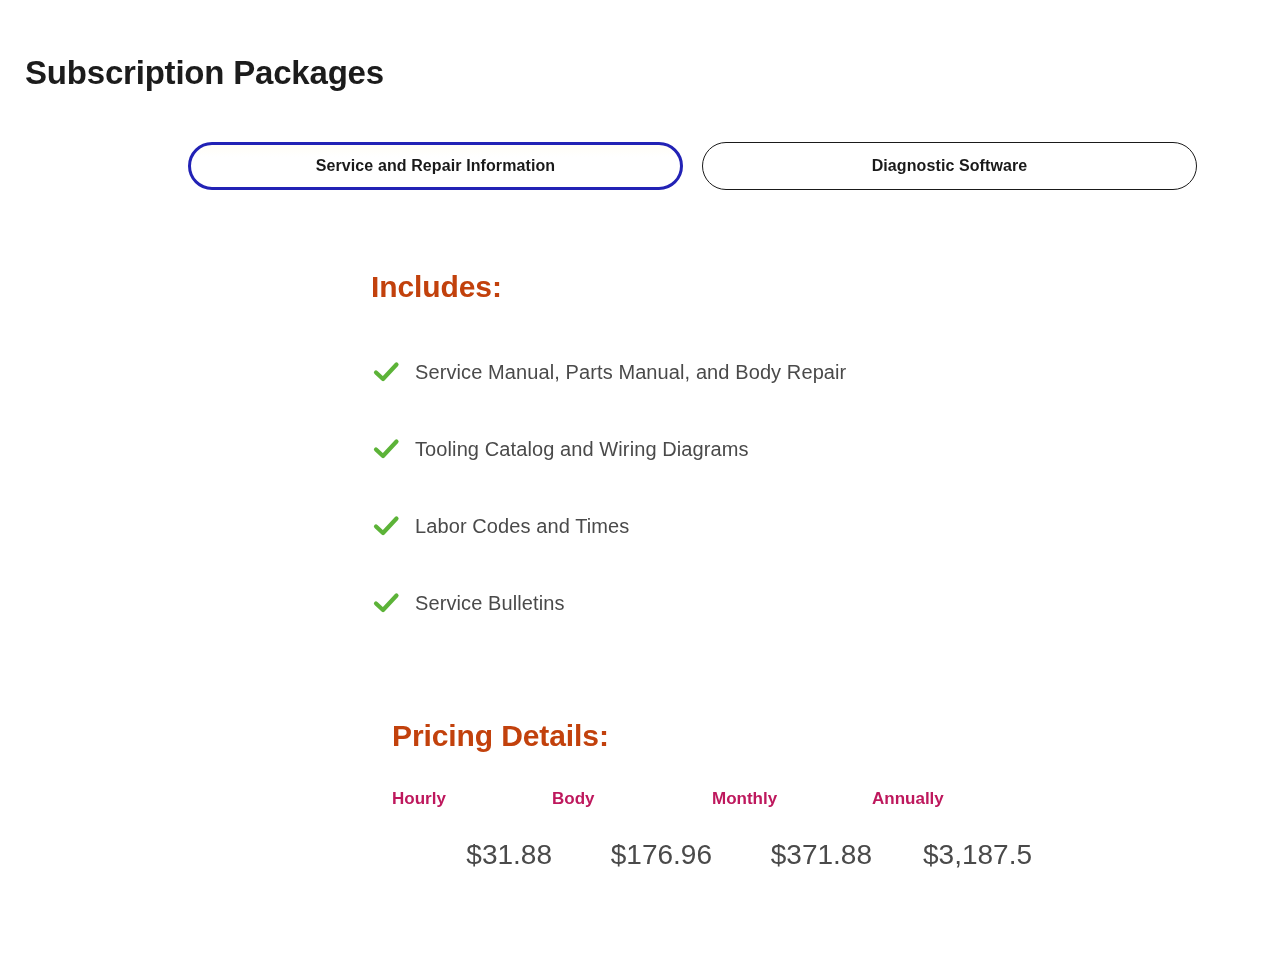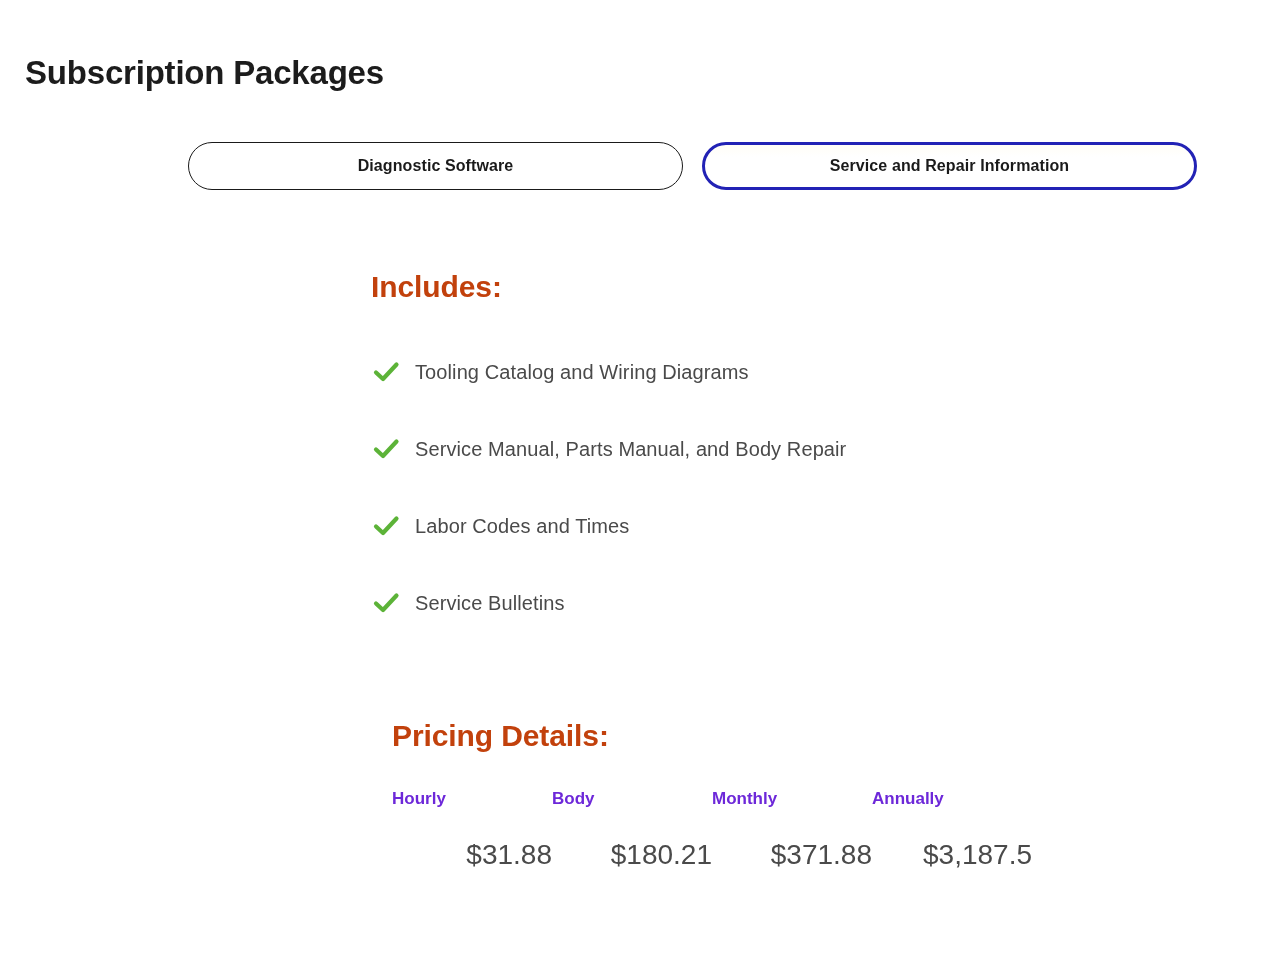--- a/index.html
+++ b/index.html
@@ -121,66 +121,66 @@
     margin-top: 34px;
     border-collapse: collapse;
     table-layout: fixed;
     width: 640px;
   }
   .pricing-table col { width: 160px; }
   .pricing-table th {
     text-align: left;
     font-size: 17px;
     font-weight: 700;
-    color: #6d28d9;
+    color: #be185d;
     padding: 0 0 30px 0;
     white-space: nowrap;
   }
   .pricing-table td {
     text-align: right;
     font-size: 28px;
     font-weight: 400;
     color: #4a4a4a;
     padding: 0;
     white-space: nowrap;
   }
 </style>
 </head>
 <body>
 
 <h1 class="page-title">Subscription Packages</h1>
 
 <div class="tab-row">
+  <div class="tab active">
+    <span>Service and Repair Information</span>
+  </div>
   <div class="tab inactive">
     <span>Diagnostic Software</span>
   </div>
-  <div class="tab active">
-    <span>Service and Repair Information</span>
-  </div>
 </div>
 
 <div class="content">
   <h2 class="section-heading">Includes:</h2>
 
   <ul class="includes-list">
     <li class="includes-item">
       <span class="check-icon">
         <svg viewBox="0 0 30 30" width="30" height="30" aria-hidden="true">
           <path d="M5 15.5 L12 22 L25.5 7.5" fill="none" stroke="#5cb338" stroke-width="4.2" stroke-linecap="round" stroke-linejoin="round"></path>
         </svg>
       </span>
+      <span class="includes-label">Service Manual, Parts Manual, and Body Repair</span>
+    </li>
+    <li class="includes-item">
+      <span class="check-icon">
+        <svg viewBox="0 0 30 30" width="30" height="30" aria-hidden="true">
+          <path d="M5 15.5 L12 22 L25.5 7.5" fill="none" stroke="#5cb338" stroke-width="4.2" stroke-linecap="round" stroke-linejoin="round"></path>
+        </svg>
+      </span>
       <span class="includes-label">Tooling Catalog and Wiring Diagrams</span>
-    </li>
-    <li class="includes-item">
-      <span class="check-icon">
-        <svg viewBox="0 0 30 30" width="30" height="30" aria-hidden="true">
-          <path d="M5 15.5 L12 22 L25.5 7.5" fill="none" stroke="#5cb338" stroke-width="4.2" stroke-linecap="round" stroke-linejoin="round"></path>
-        </svg>
-      </span>
-      <span class="includes-label">Service Manual, Parts Manual, and Body Repair</span>
     </li>
     <li class="includes-item">
       <span class="check-icon">
         <svg viewBox="0 0 30 30" width="30" height="30" aria-hidden="true">
           <path d="M5 15.5 L12 22 L25.5 7.5" fill="none" stroke="#5cb338" stroke-width="4.2" stroke-linecap="round" stroke-linejoin="round"></path>
         </svg>
       </span>
       <span class="includes-label">Labor Codes and Times</span>
     </li>
     <li class="includes-item">
@@ -208,19 +208,19 @@
       <tr>
         <th>Hourly</th>
         <th>Body</th>
         <th>Monthly</th>
         <th>Annually</th>
       </tr>
     </thead>
     <tbody>
       <tr>
         <td>$31.88</td>
-        <td>$180.21</td>
+        <td>$176.96</td>
         <td>$371.88</td>
         <td>$3,187.5</td>
       </tr>
     </tbody>
   </table>
 </div>
 
 </body></html>

